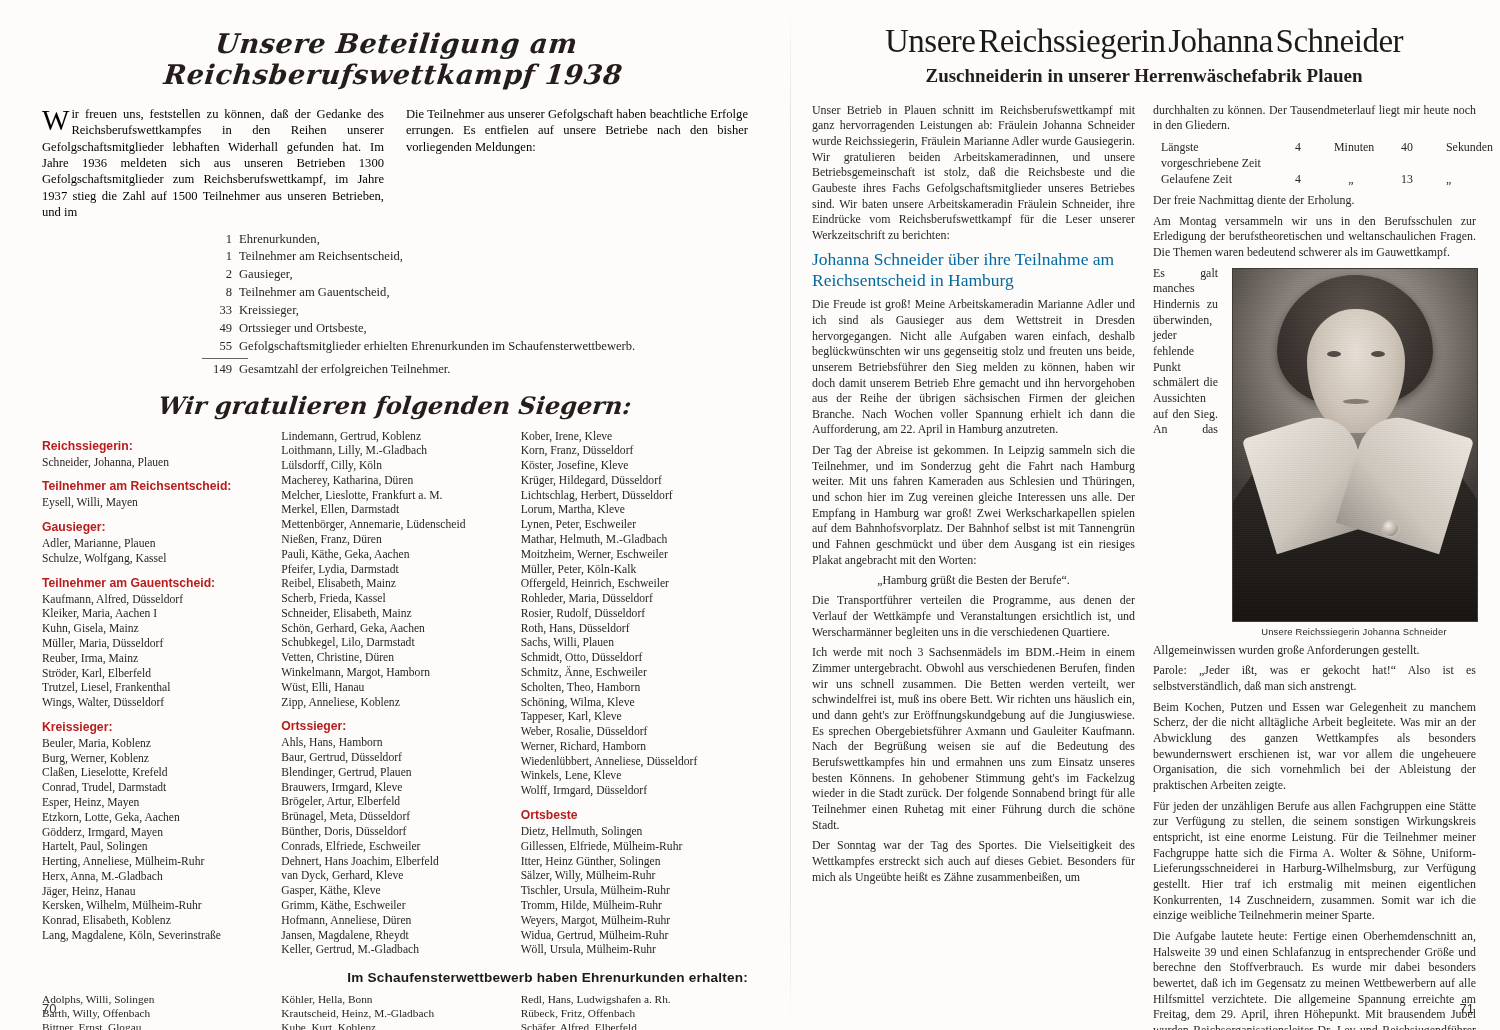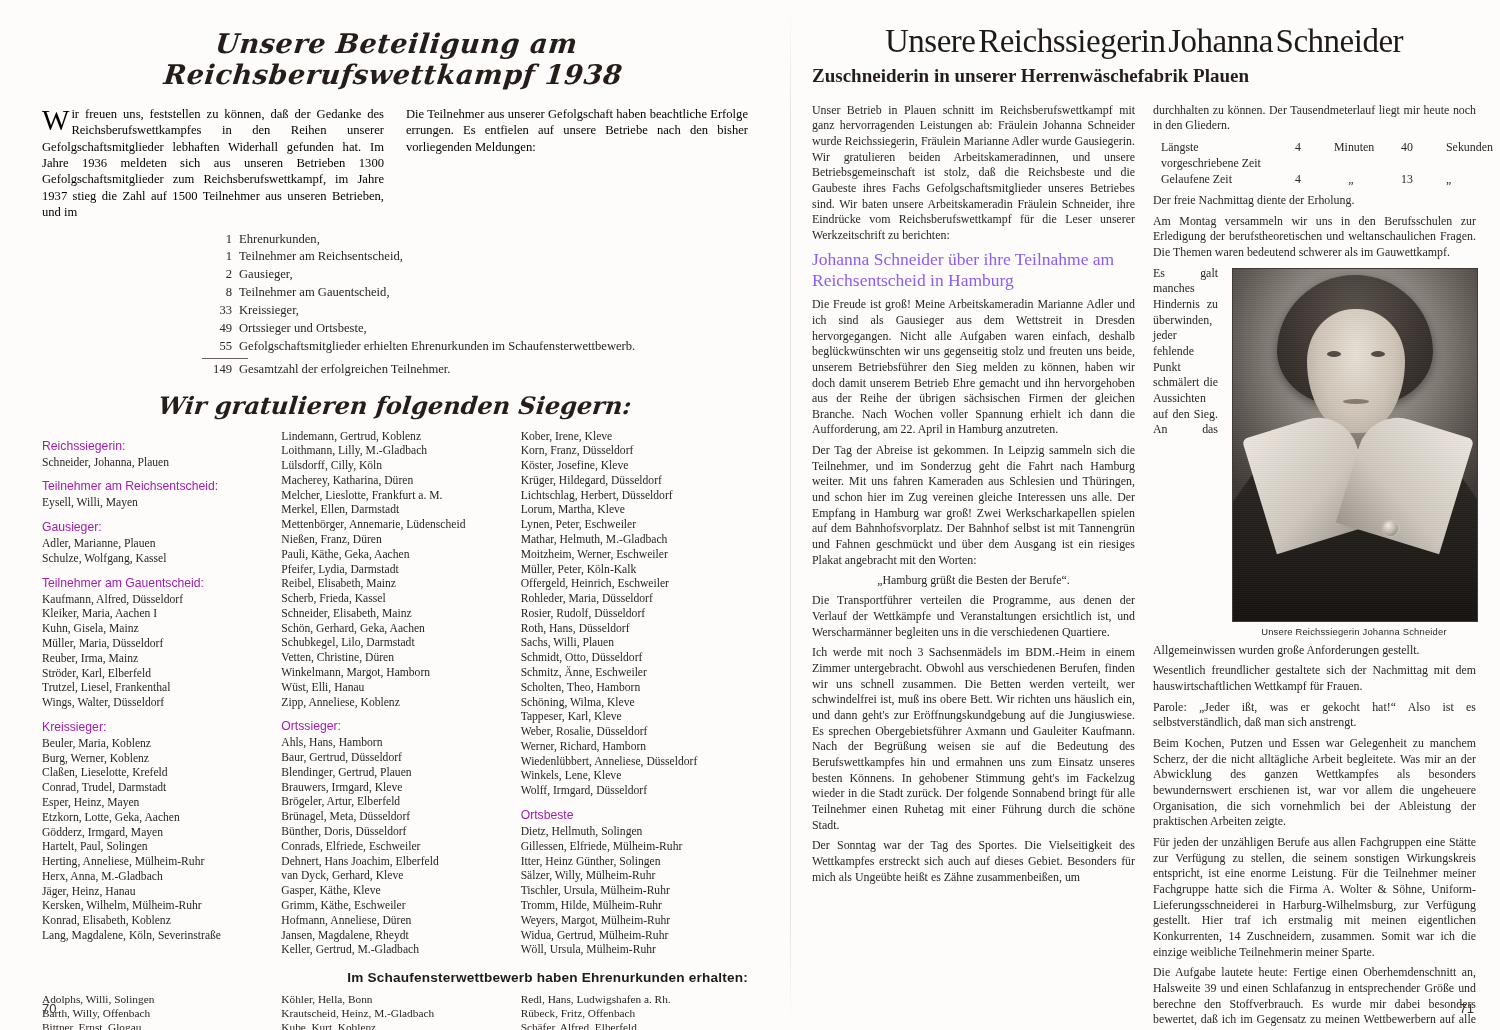--- a/index.html
+++ b/index.html
@@ -34,36 +34,36 @@
     margin:12px 0 10px 0;transform:skewX(-6deg);
   }
   .main-title{
     font-family:"Liberation Serif", serif;
     font-size:33px;font-weight:normal;text-align:center;
     letter-spacing:-.5px;word-spacing:-5px;
     color:#201a17;margin:2px 0 6px 0;line-height:1.05;
   }
   .main-subtitle{
     font-family:"Liberation Serif", serif;
-    font-size:19px;font-weight:bold;
+    font-size:19px;font-weight:bold;text-align:center;
     color:#241d1a;margin:0 0 16px 0;
   }
   .sec-head{
     font-family:"Liberation Sans", sans-serif;
-    font-weight:normal;font-size:12.2px;color:#a21caf;
+    font-weight:bold;font-size:12.2px;color:#b91c1c;
     margin:9px 0 3px 0;
   }
   .band-head{
     font-family:"Liberation Sans", sans-serif;
     font-weight:bold;font-size:13.6px;text-align:right;
     color:#201a17;margin:10px 0 7px 0;letter-spacing:.2px;
   }
   .col-head{
     font-family:"Liberation Serif", serif;
-    font-size:17.5px;line-height:1.22;color:#8b5cf6;
+    font-size:17.5px;line-height:1.22;color:#0369a1;
     margin:0 0 6px 0;font-weight:normal;
   }
 
   
   .twocol{display:flex;gap:22px;}
   .twocol > div{flex:1;}
   p.bd{
     font-size:12.6px;line-height:1.30;
     text-align:justify;margin:0 0 6px 0;
     color:#000000;
@@ -445,21 +445,20 @@
             <div class="ph-jacket"></div>
             <div class="ph-collarL"></div>
             <div class="ph-collarR"></div>
             <div class="ph-brooch"></div>
             <div class="ph-grain"></div>
           </div>
           <div class="caption">Unsere Reichssiegerin Johanna Schneider</div>
         </div>
 
         <p class="bd2">Es galt manches Hindernis zu überwinden, jeder fehlende Punkt schmälert die Aussichten auf den Sieg. An das Allgemeinwissen wurden große Anforderungen gestellt.</p>
-        <p class="bd2">Wesentlich freundlicher gestaltete sich der Nachmittag mit dem hauswirtschaftlichen Wettkampf für Frauen.</p>
         <p class="bd2">Parole: „Jeder ißt, was er gekocht hat!“ Also ist es selbstverständlich, daß man sich anstrengt.</p>
         <p class="bd2">Beim Kochen, Putzen und Essen war Gelegenheit zu manchem Scherz, der die nicht alltägliche Arbeit begleitete. Was mir an der Abwicklung des ganzen Wettkampfes als besonders bewundernswert erschienen ist, war vor allem die ungeheuere Organisation, die sich vornehmlich bei der Ableistung der praktischen Arbeiten zeigte.</p>
         <p class="bd2">Für jeden der unzähligen Berufe aus allen Fachgruppen eine Stätte zur Verfügung zu stellen, die seinem sonstigen Wirkungskreis entspricht, ist eine enorme Leistung. Für die Teilnehmer meiner Fachgruppe hatte sich die Firma A. Wolter &amp; Söhne, Uniform-Lieferungsschneiderei in Harburg-Wilhelmsburg, zur Verfügung gestellt. Hier traf ich erstmalig mit meinen eigentlichen Konkurrenten, 14 Zuschneidern, zusammen. Somit war ich die einzige weibliche Teilnehmerin meiner Sparte.</p>
         <p class="bd2">Die Aufgabe lautete heute: Fertige einen Oberhemdenschnitt an, Halsweite 39 und einen Schlafanzug in entsprechender Größe und berechne den Stoffverbrauch. Es wurde mir dabei besonders bewertet, daß ich im Gegensatz zu meinen Wettbewerbern auf alle Hilfsmittel verzichtete. Die allgemeine Spannung erreichte am Freitag, dem 29. April, ihren Höhepunkt. Mit brausendem Jubel wurden Reichsorganisationsleiter Dr. Ley und Reichsjugendführer Baldur v. Schirach bei ihrem Eintreffen begrüßt. In fiebernder Erwartung folgten alle der Verlesung der Siegerliste, und ich kann meine Freude nicht wiedergeben, ich möchte sagen, als auch mein Name genannt wurde. Das Postamt konnte an diesem Abend den großen Ansturm der glücklichen Sieger, die alle nach Hause telegraphieren wollten, kaum bewältigen.</p>
 
       </div>
     </div>
 
     <div class="pgnum r">71</div>
   </div>

